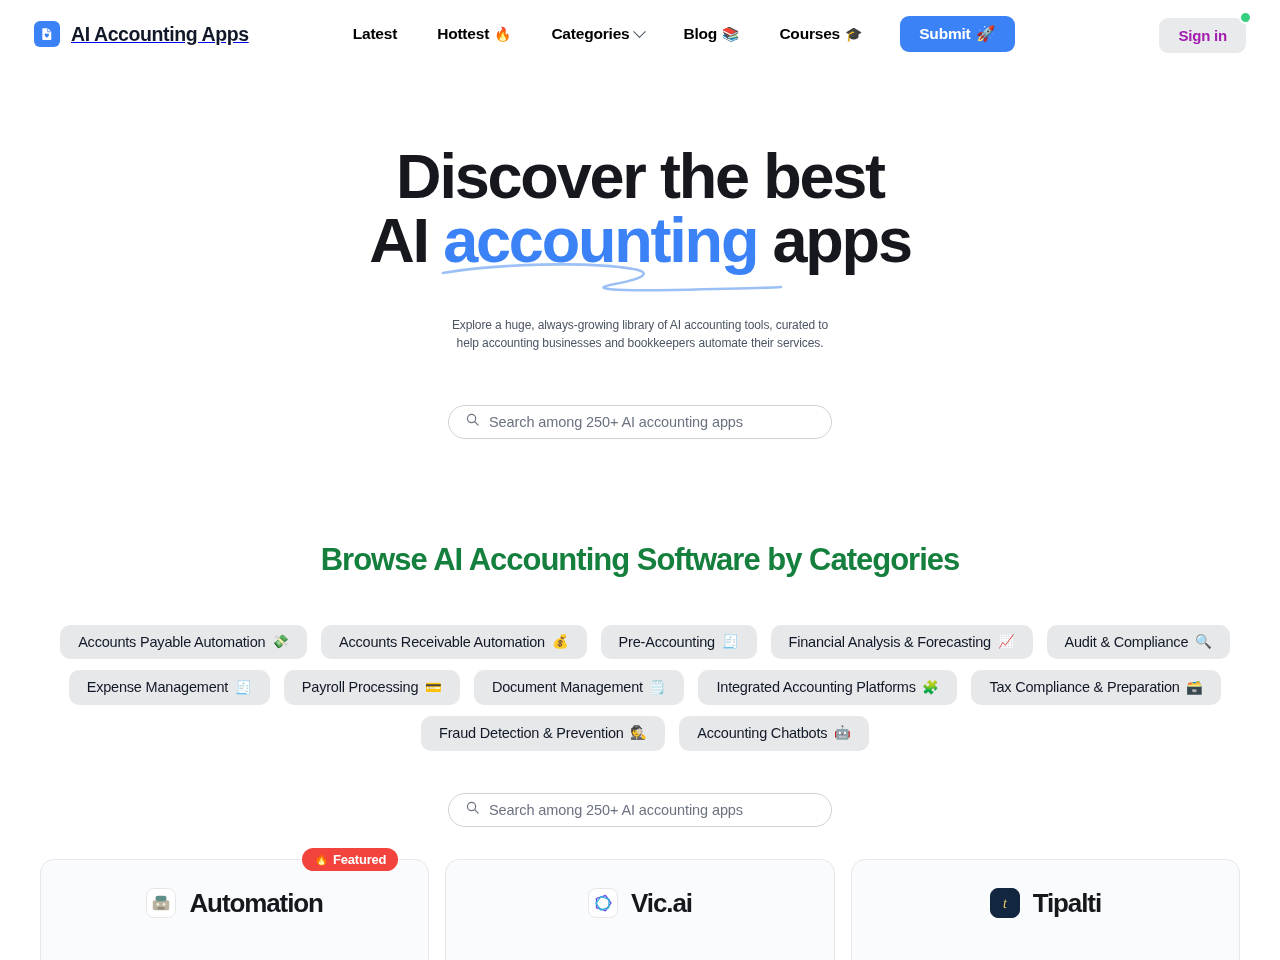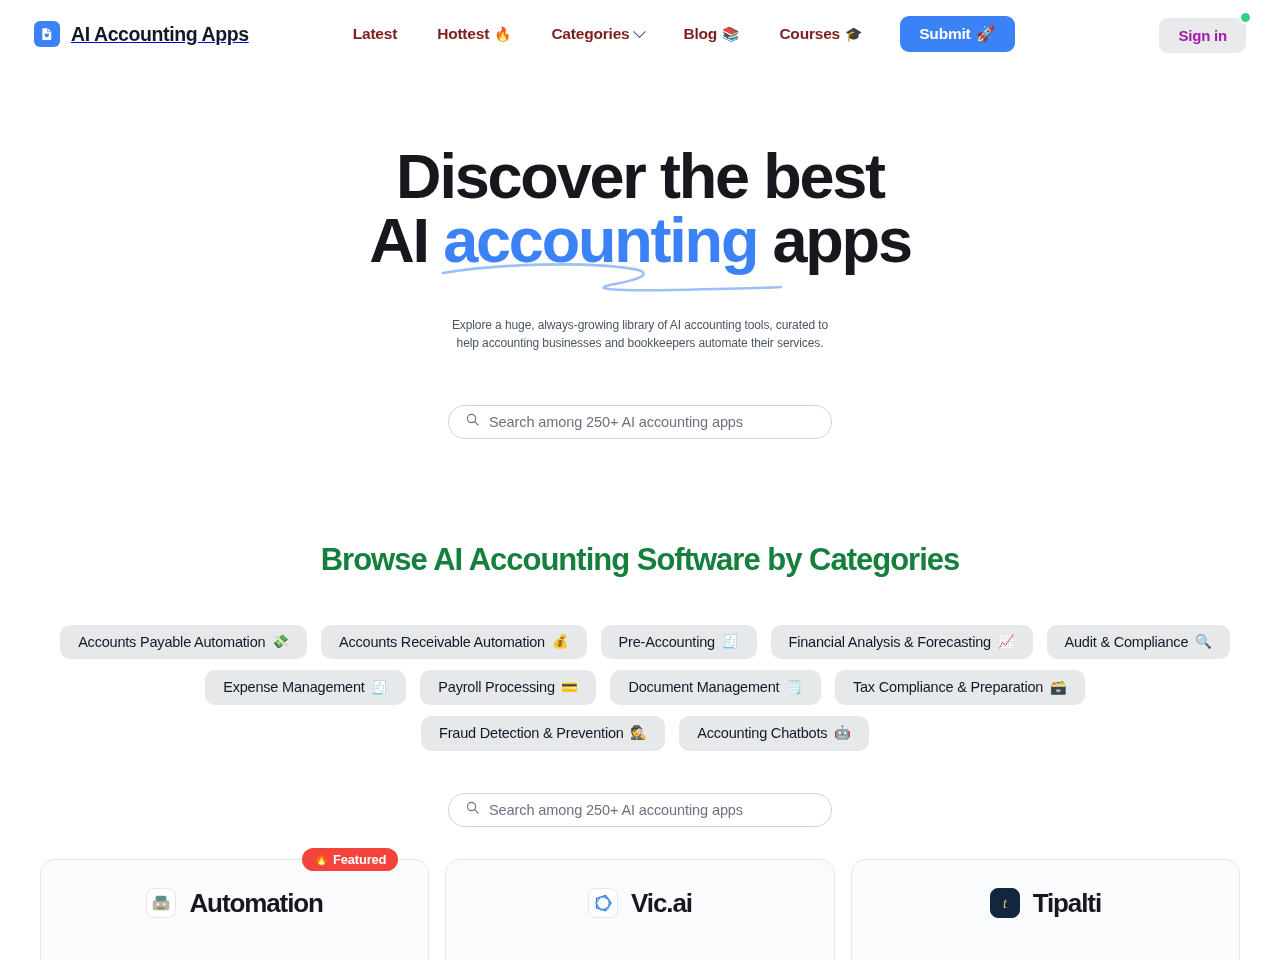--- a/index.html
+++ b/index.html
@@ -56,21 +56,21 @@
   .nav {
     display: flex;
     align-items: center;
     gap: 0px;
     margin-left: 84px;
   }
 
   .nav-item {
     font-size: 15.5px;
     font-weight: 700;
-    color: #7f1d1d;
+    color: #000000;
     letter-spacing: -0.2px;
     padding: 8px 20px;
     white-space: nowrap;
     cursor: pointer;
     display: flex;
     align-items: center;
     gap: 5px;
     background: none;
     border: none;
     font-family: inherit;
@@ -429,20 +429,24 @@
       </button>
       <button class="pill">
         <span>Payroll Processing</span>
         <span class="emoji">💳</span>
       </button>
       <button class="pill">
         <span>Document Management</span>
         <span class="emoji">🗒️</span>
       </button>
       <button class="pill">
+        <span>Integrated Accounting Platforms</span>
+        <span class="emoji">🧩</span>
+      </button>
+      <button class="pill">
         <span>Tax Compliance &amp; Preparation</span>
         <span class="emoji">🗃️</span>
       </button>
     </div>
 
     <div class="pill-row">
       <button class="pill">
         <span>Fraud Detection &amp; Prevention</span>
         <span class="emoji">🕵️</span>
       </button>

